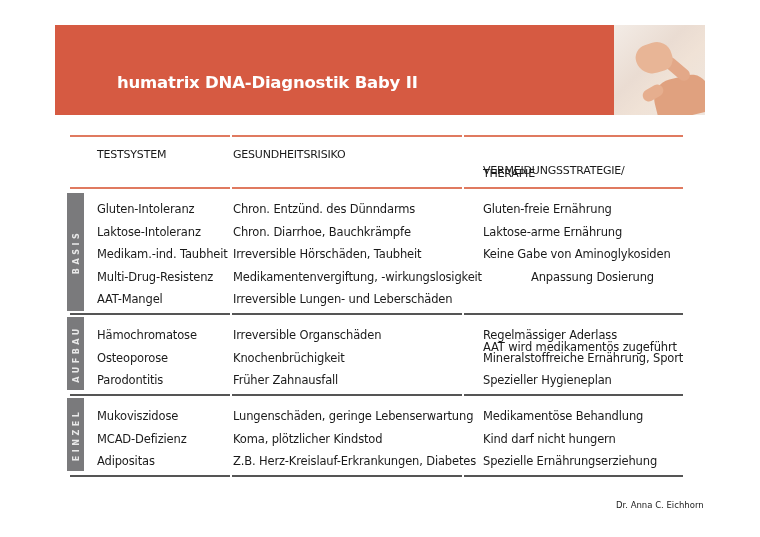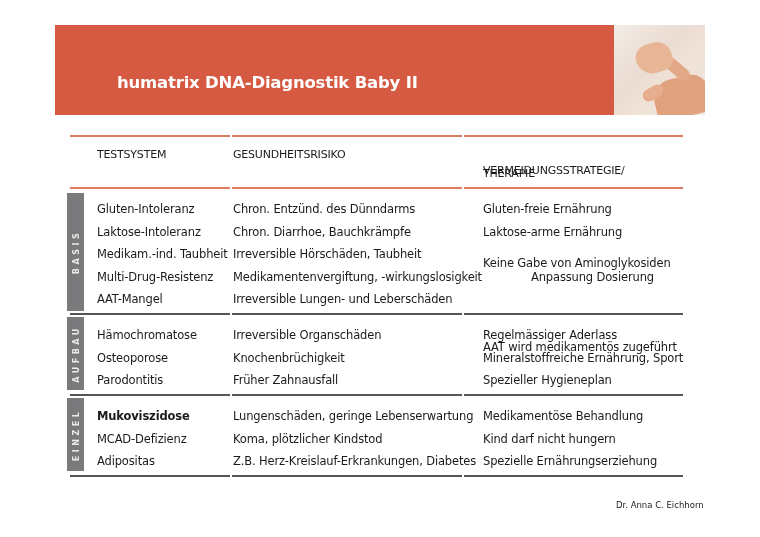--- a/index.html
+++ b/index.html
@@ -66,21 +66,21 @@
 <div class="cell" style="left:97px;top:202px;">Gluten-Intoleranz</div>
 <div class="cell" style="left:233px;top:202px;">Chron. Entzünd. des Dünndarms</div>
 <div class="cell" style="left:483px;top:202px;">Gluten-freie Ernährung</div>
 
 <div class="cell" style="left:97px;top:225px;">Laktose-Intoleranz</div>
 <div class="cell" style="left:233px;top:225px;">Chron. Diarrhoe, Bauchkrämpfe</div>
 <div class="cell" style="left:483px;top:225px;">Laktose-arme Ernährung</div>
 
 <div class="cell" style="left:97px;top:247px;">Medikam.-ind. Taubheit</div>
 <div class="cell" style="left:233px;top:247px;">Irreversible Hörschäden, Taubheit</div>
-<div class="cell" style="left:483px;top:256px;">Keine Gabe von Aminoglykosiden</div>
+<div class="cell" style="left:483px;top:247px;">Keine Gabe von Aminoglykosiden</div>
 
 <div class="cell" style="left:97px;top:270px;">Multi-Drug-Resistenz</div>
 <div class="cell" style="left:233px;top:270px;">Medikamentenvergiftung, -wirkungslosigkeit</div>
 <div class="cell" style="left:483px;top:270px;margin-left:48px;">Anpassung Dosierung</div>
 
 <div class="cell" style="left:97px;top:292px;">AAT-Mangel</div>
 <div class="cell" style="left:233px;top:292px;">Irreversible Lungen- und Leberschäden</div>
 <div class="cell" style="left:483px;top:292px;margin-top:48px;">AAT wird medikamentös zugeführt</div>
 
 <div class="hline gray" style="left:70px;top:313px;width:160px;"></div>
@@ -102,21 +102,21 @@
 <div class="cell" style="left:233px;top:373px;">Früher Zahnausfall</div>
 <div class="cell" style="left:483px;top:373px;">Spezieller Hygieneplan</div>
 
 <div class="hline gray" style="left:70px;top:394px;width:160px;"></div>
 <div class="hline gray" style="left:232px;top:394px;width:230px;"></div>
 <div class="hline gray" style="left:464px;top:394px;width:219px;"></div>
 
 <div class="grp" style="top:398px;height:73px;">
   <span class="grp-label">EINZEL</span>
 </div>
-<div class="cell" style="left:97px;top:409px;font-weight:bold;">Mukoviszidose</div>
+<div class="cell" style="left:97px;top:409px;">Mukoviszidose</div>
 <div class="cell" style="left:233px;top:409px;">Lungenschäden, geringe Lebenserwartung</div>
 <div class="cell" style="left:483px;top:409px;">Medikamentöse Behandlung</div>
 
 <div class="cell" style="left:97px;top:432px;">MCAD-Defizienz</div>
 <div class="cell" style="left:233px;top:432px;">Koma, plötzlicher Kindstod</div>
 <div class="cell" style="left:483px;top:432px;">Kind darf nicht hungern</div>
 
 <div class="cell" style="left:97px;top:454px;">Adipositas</div>
 <div class="cell" style="left:233px;top:454px;">Z.B. Herz-Kreislauf-Erkrankungen, Diabetes</div>
 <div class="cell" style="left:483px;top:454px;">Spezielle Ernährungserziehung</div>

